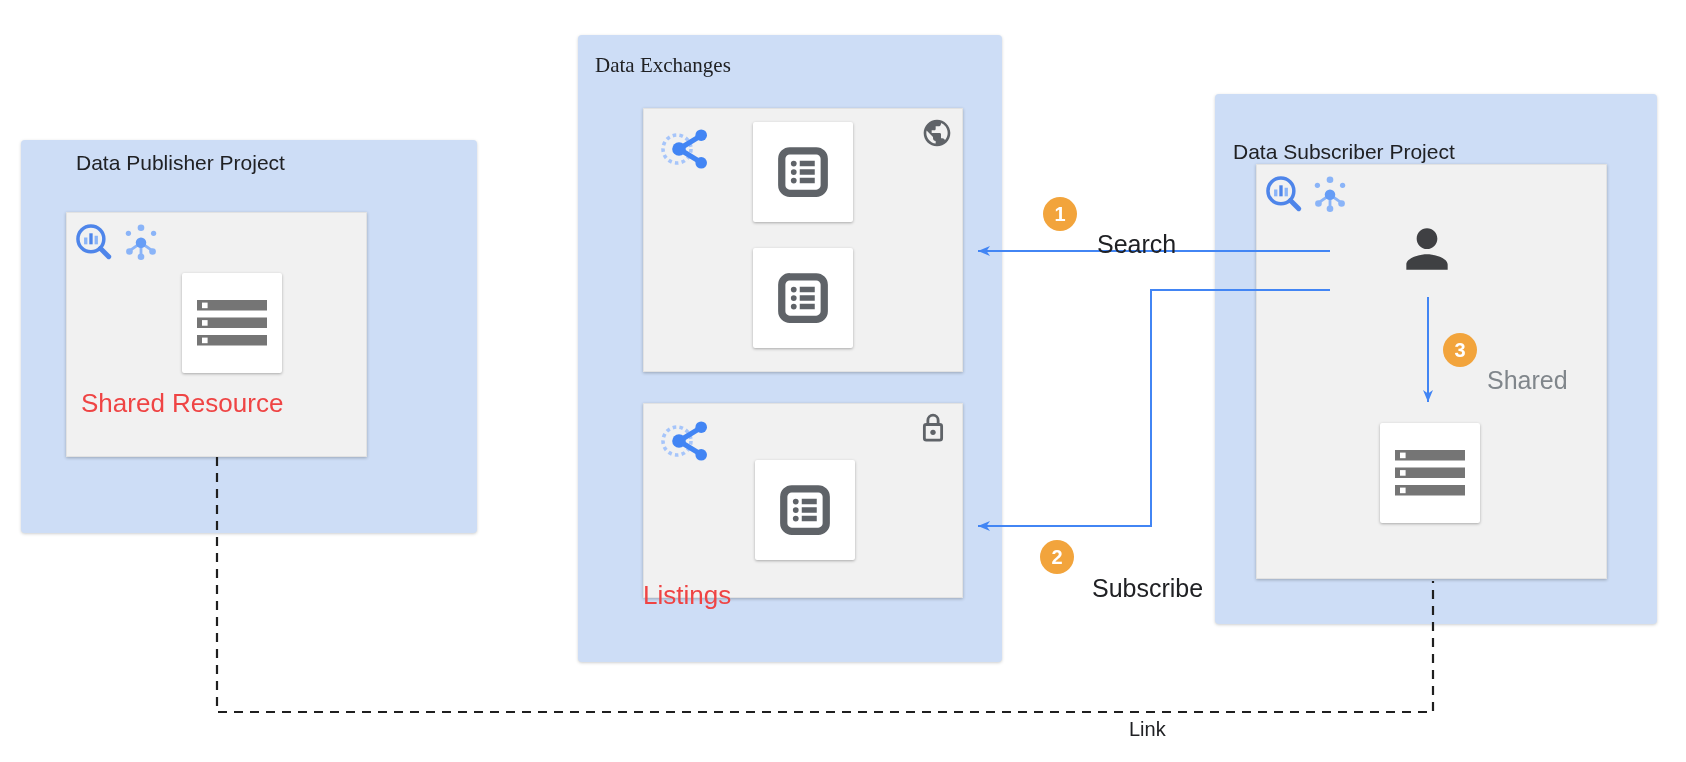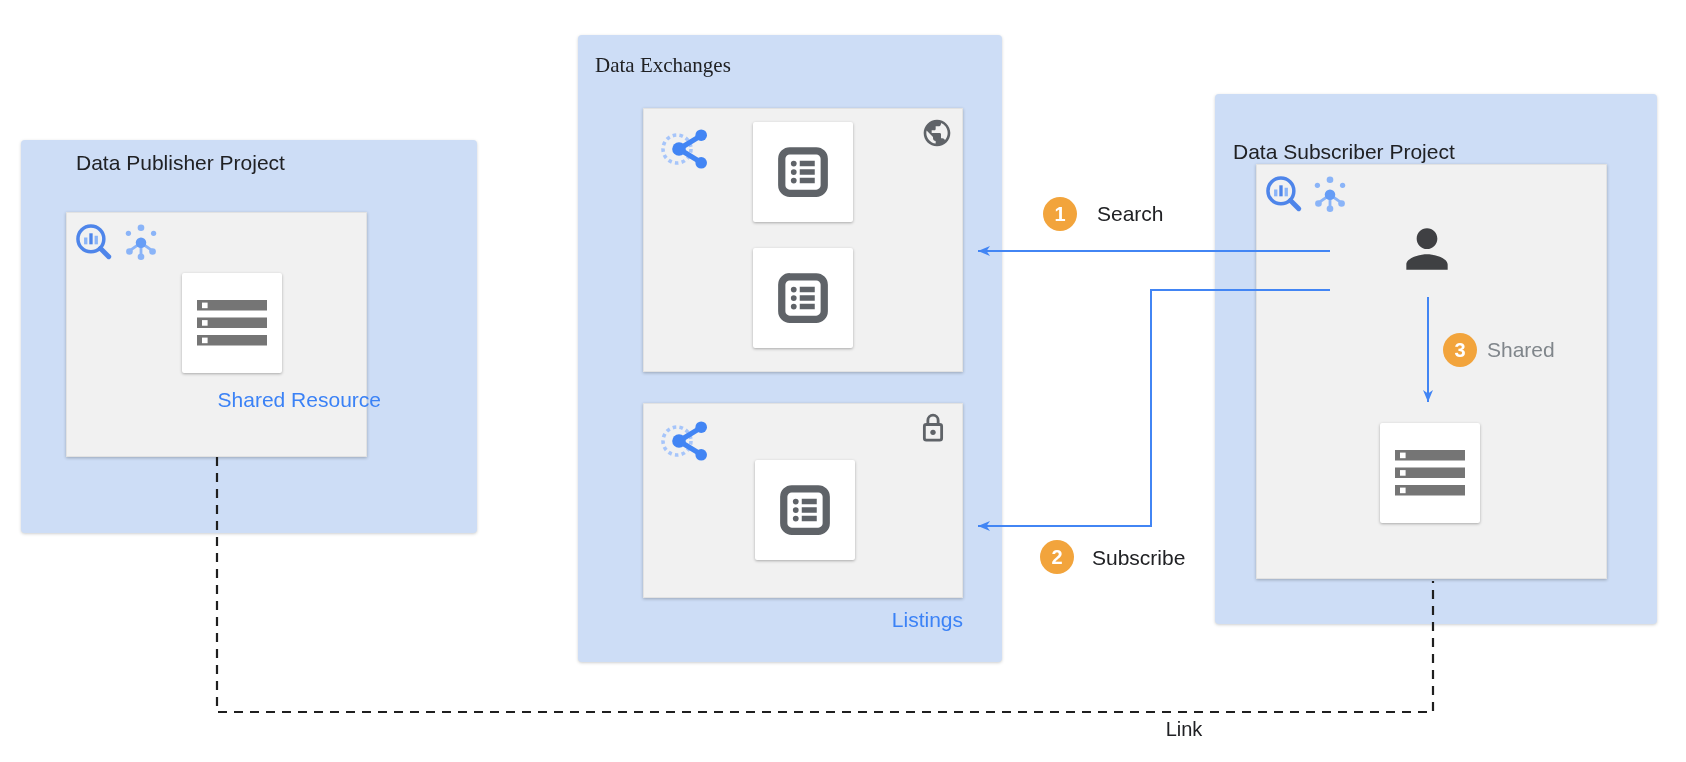--- a/index.html
+++ b/index.html
@@ -14,29 +14,29 @@
   .panel-title{position:absolute;font-size:21px;color:#202124;white-space:nowrap;}
   .graybox{
     position:absolute;background:#f1f1f1;border:1px solid #e2e2e2;
     box-shadow:0 1px 3px rgba(0,0,0,.25);box-sizing:border-box;
   }
   .card{
     position:absolute;background:#ffffff;border-radius:2px;
     box-shadow:0 1px 3px rgba(0,0,0,.3);
     display:flex;align-items:center;justify-content:center;
   }
-  .resource-label{position:absolute;font-size:21px;color:#3b82f6;text-align:right;}
+  .resource-label{position:absolute;font-size:26px;color:#ef4444;text-align:left;}
   .badge{
     position:absolute;width:34px;height:34px;border-radius:50%;
     background:#f2a43c;color:#ffffff;font-size:20px;font-weight:bold;
     display:flex;align-items:center;justify-content:center;z-index:30;
   }
-  .step-label{position:absolute;font-size:21px;color:#202124;white-space:nowrap;z-index:30;}
+  .step-label{position:absolute;font-size:25px;color:#202124;white-space:nowrap;z-index:30;margin-top:28px;}
   .step-label.query{color:#80868b;}
-  .link-label{position:absolute;font-size:20px;color:#202124;text-align:center;z-index:30;}
+  .link-label{position:absolute;font-size:20px;color:#202124;text-align:left;z-index:30;}
   .iconpos{position:absolute;line-height:0;}
   .overlay{position:absolute;left:0;top:0;z-index:20;pointer-events:none;}
 </style>
 </head>
 <body>
 
 <div class="canvas">
 
   <div class="panel" style="left:21px;top:140px;width:456px;height:393px;">
     <div class="panel-title" style="left:24px;top:11px;margin-left:31px;">Data Publisher Project</div>
@@ -164,21 +164,21 @@
           <circle cx="8.3" cy="8.6" r="1.15"></circle>
             <circle cx="8.3" cy="12" r="1.15"></circle>
             <circle cx="8.3" cy="15.4" r="1.15"></circle>
           <rect x="10.7" y="7.5" width="6" height="2.2"></rect>
             <rect x="10.7" y="10.9" width="6" height="2.2"></rect>
             <rect x="10.7" y="14.3" width="6" height="2.2"></rect>
         </g>
       </svg>
     </span>
   </div>
-  <div class="resource-label" style="left:643px;top:608px;width:320px;">Listings</div>
+  <div class="resource-label" style="left:643px;top:580px;width:320px;">Listings</div>
 
   <div class="panel" style="left:1215px;top:94px;width:442px;height:530px;">
     <div class="panel-title" style="left:18px;top:10px;margin-top:36px;">Data Subscriber Project</div>
   </div>
   <div class="graybox" style="left:1256px;top:164px;width:351px;height:415px;"></div>
 
   <div class="iconpos" style="left:1262px;top:172px;">
     <svg width="42" height="42" viewBox="0 0 24 24">
       <circle cx="10.8" cy="10.8" r="7.4" fill="none" stroke="#4E85EA" stroke-width="2"></circle>
       <rect x="6.9" y="10" width="1.9" height="3.9" fill="#8AB4F8"></rect>

